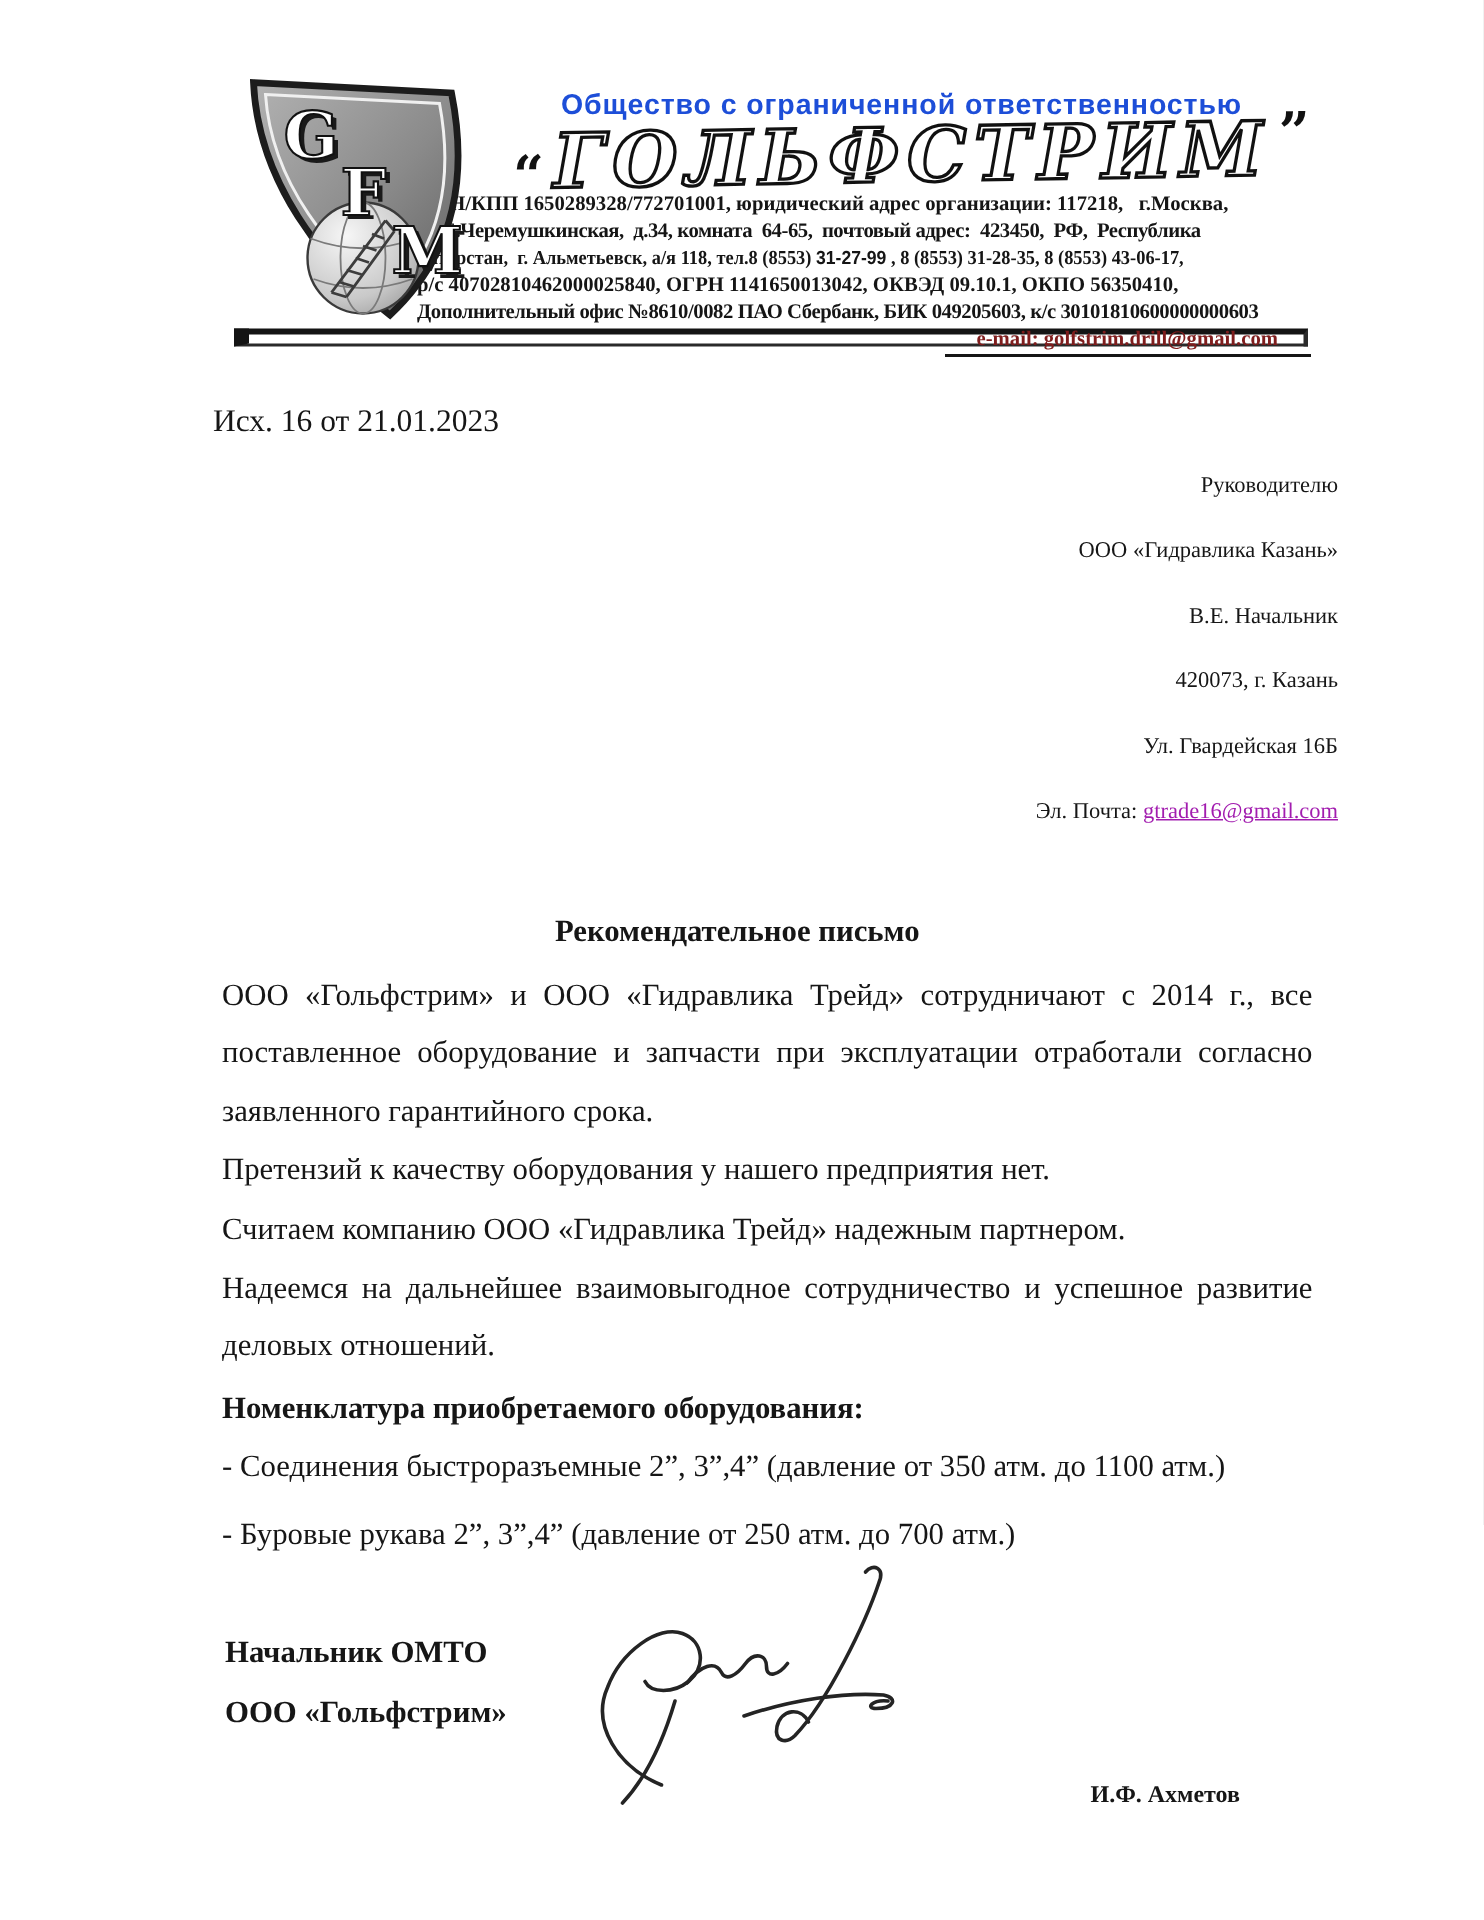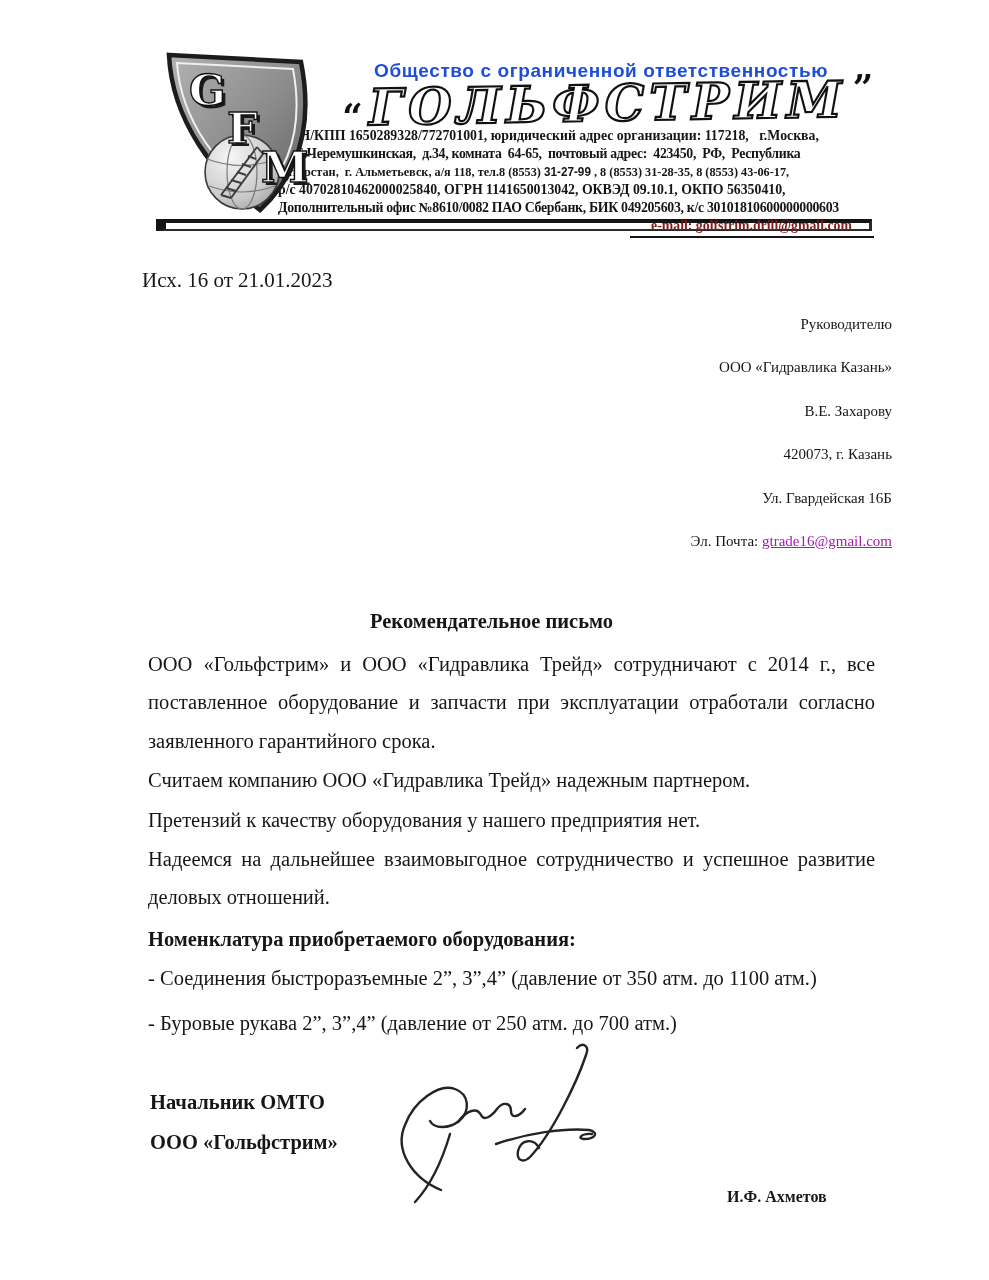--- a/index.html
+++ b/index.html
@@ -145,31 +145,31 @@
       <text x="101" y="141" fill="#1a1a1a">M</text>
       <text x="98" y="138" fill="#ffffff" stroke="#111" stroke-width="1.4">M</text>
     </g>
   </svg>
 
   <div class="outgoing">Исх. 16 от 21.01.2023</div>
 
   <div class="recipient">
     <div>Руководителю</div>
     <div>ООО «Гидравлика Казань»</div>
-    <div>В.Е. Захарову</div>
+    <div>В.Е. Начальник</div>
     <div>420073, г. Казань</div>
     <div>Ул. Гвардейская 16Б</div>
     <div><span>Эл. Почта: </span><span class="email">gtrade16@gmail.com</span></div>
   </div>
 
   <div class="letter-body">
     <div class="letter-title">Рекомендательное письмо</div>
     <p>ООО «Гольфстрим» и ООО «Гидравлика Трейд» сотрудничают с 2014 г., все поставленное оборудование и запчасти при эксплуатации отработали согласно заявленного гарантийного срока.</p>
+    <p class="single">Претензий к качеству оборудования у нашего предприятия нет.</p>
     <p class="single">Считаем компанию ООО «Гидравлика Трейд» надежным партнером.</p>
-    <p class="single">Претензий к качеству оборудования у нашего предприятия нет.</p>
     <p>Надеемся на дальнейшее взаимовыгодное сотрудничество и успешное развитие деловых отношений.</p>
     <div class="nomen-heading">Номенклатура приобретаемого оборудования:</div>
     <div class="nomen-item">- Соединения быстроразъемные 2”, 3”,4” (давление от 350 атм. до 1100 атм.)</div>
     <div class="nomen-item">- Буровые рукава 2”, 3”,4” (давление от 250 атм. до 700 атм.)</div>
   </div>
 
   <div class="sig-left">
     <div>Начальник ОМТО</div>
     <div>ООО «Гольфстрим»</div>
   </div>

